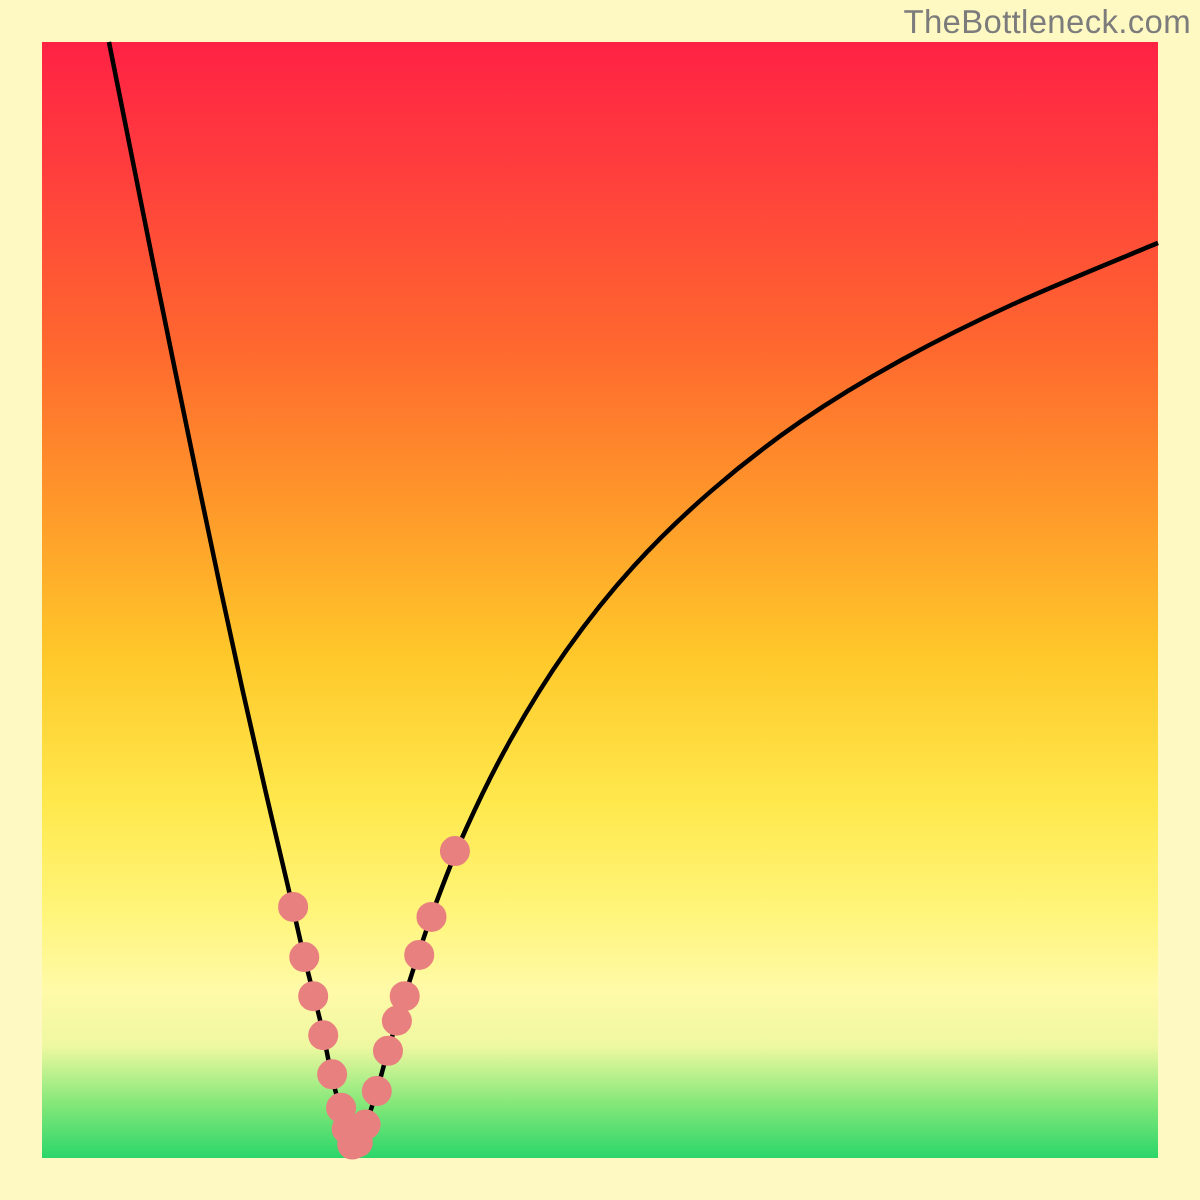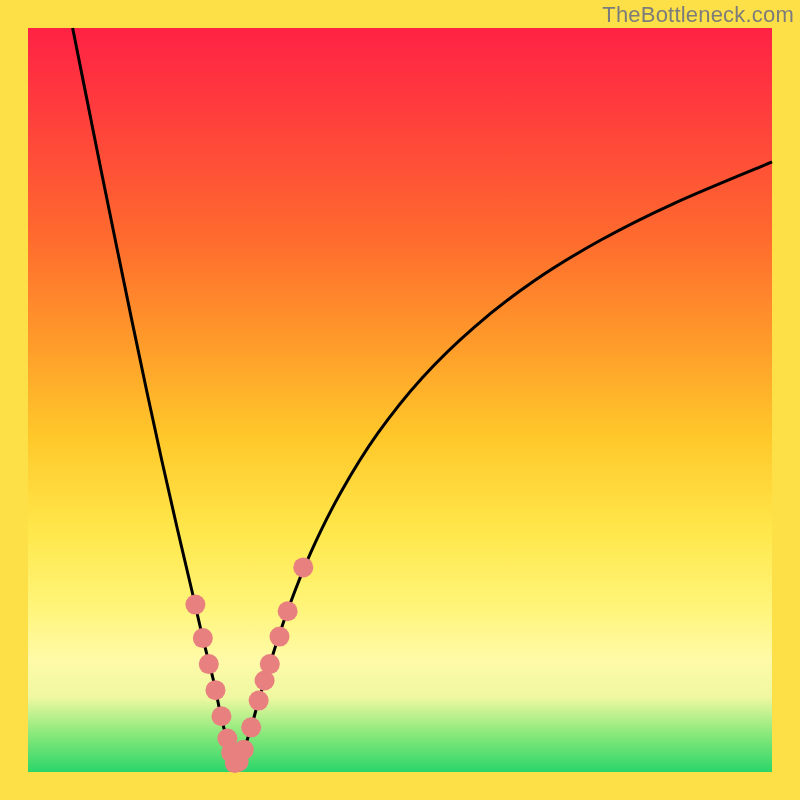--- a/index.html
+++ b/index.html
@@ -8,21 +8,21 @@
     width: 800px;
     height: 800px;
     overflow: hidden;
     background: #000;
     font-family: Arial, Helvetica, sans-serif;
   }
   .chart-container {
     position: relative;
     width: 800px;
     height: 800px;
-    background: #fde047;
+    background: #fef9c3;
   }
   .plot-area {
     position: absolute;
     left: 28px;
     top: 28px;
     width: 744px;
     height: 744px;
     
     background: linear-gradient(
       to bottom,

